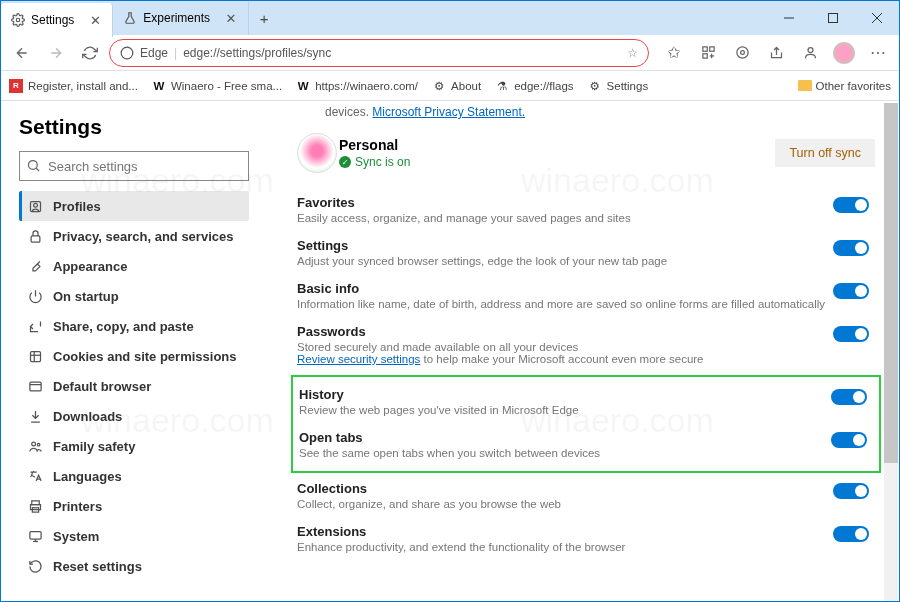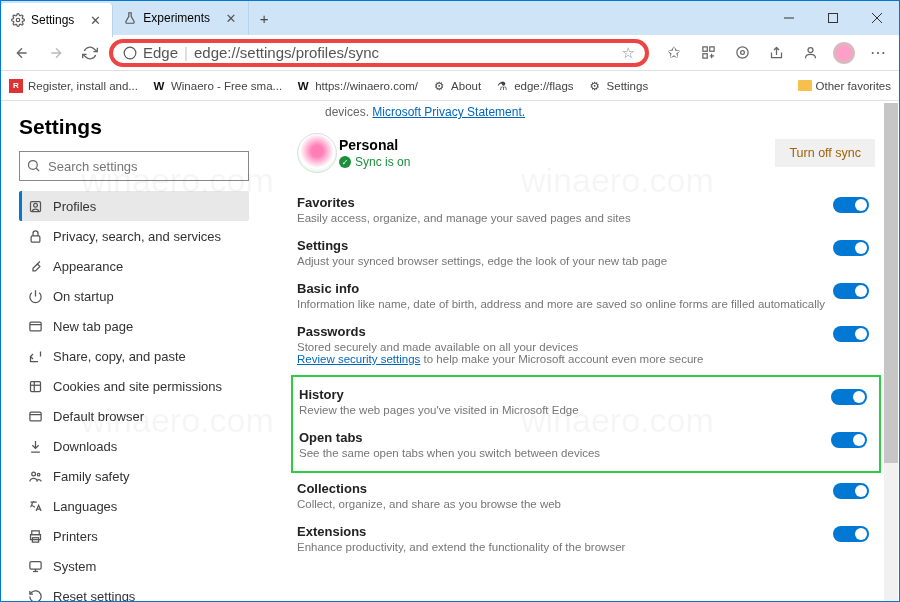--- a/index.html
+++ b/index.html
@@ -8,38 +8,38 @@
 .tab { height: 34px; display: flex; align-items: center; padding: 0 10px; font-size: 12px; gap: 6px; border-right: 1px solid #b8d4ec; }
 .tab.active { background: #fff; border-top-left-radius: 4px; border-top-right-radius: 4px; margin-top: 2px; }
 .tab-icon { width: 14px; height: 14px; display: flex; align-items: center; justify-content: center; color: #555; }
 .tab-close { width: 14px; height: 14px; display: flex; align-items: center; justify-content: center; color: #555; font-size: 13px; margin-left: 8px; }
 .newtab { width: 30px; display: flex; align-items: center; justify-content: center; color: #444; font-size: 15px; }
 .win-controls { margin-left: auto; display: flex; }
 .win-btn { width: 44px; height: 34px; display: flex; align-items: center; justify-content: center; color: #333; }
 .addrbar { height: 36px; display: flex; align-items: center; padding: 0 6px; gap: 4px; border-bottom: 1px solid #e0e0e0; background: #fff; }
 .nav-btn { width: 30px; height: 30px; display: flex; align-items: center; justify-content: center; color: #666; border-radius: 4px; }
 .nav-btn.disabled { color: #bbb; }
-.omnibox { flex: 1; height: 28px; border: 4px solid #ef4444; border-radius: 14px; display: flex; align-items: center; padding: 0 10px; font-size: 15px; color: #555; gap: 6px; }
+.omnibox { flex: 1; height: 28px; border: 1px solid #ef4444; border-radius: 14px; display: flex; align-items: center; padding: 0 10px; font-size: 12px; color: #555; gap: 6px; }
 .omnibox .sep { color: #ccc; }
 .omnibox-right { margin-left: auto; display: flex; gap: 8px; align-items: center; }
 .toolbar-icons { display: flex; gap: 4px; margin-left: 6px; }
 .avatar-circle { width: 22px; height: 22px; border-radius: 50%; background: radial-gradient(circle, #ff9ec6 40%, #9ee6b4); }
 .bookmarks { height: 30px; display: flex; align-items: center; padding: 0 8px; gap: 14px; border-bottom: 1px solid #e0e0e0; font-size: 11.5px; color: #444; }
 .bm-item { display: flex; align-items: center; gap: 5px; white-space: nowrap; }
 .bm-icon { width: 14px; height: 14px; display: inline-flex; align-items: center; justify-content: center; }
 .bm-right { margin-left: auto; display: flex; align-items: center; gap: 4px; }
 .folder-icon { width: 14px; height: 11px; background: #f5c04e; border-radius: 1px; }
 .content { display: flex; height: calc(602px - 34px - 36px - 30px); }
 .sidebar { width: 258px; padding: 14px 10px 10px 18px; }
 .sidebar h1 { font-size: 21px; font-weight: 600; margin-bottom: 12px; }
 .search-wrap { position: relative; margin-bottom: 10px; }
 .search-input { width: 100%; height: 30px; border: 1px solid #888; padding: 0 8px 0 28px; font-size: 13px; }
 .search-ico { position: absolute; left: 7px; top: 7px; color: #666; }
 .nav-list { list-style: none; }
-.nav-item { display: flex; align-items: center; gap: 10px; height: 30px; padding: 0 8px; font-size: 13px; color: #333; border-radius: 2px; }
+.nav-item { display: flex; align-items: center; gap: 10px; height: 30px; padding: 0 8px; font-size: 13px; color: #333; border-radius: 2px; font-weight: bold; }
 .nav-item.selected { background: #e8e8e8; border-left: 3px solid #0078d4; padding-left: 5px; }
 .nav-ico { width: 16px; height: 16px; display: flex; align-items: center; justify-content: center; color: #555; }
 .main { flex: 1; padding: 0 24px 4px 38px; overflow-y: auto; position: relative; }
 .top-text { font-size: 12px; color: #666; margin-top: 4px; margin-left: 28px; }
 .top-text a { color: #0067c0; text-decoration: underline; }
 .profile-row { display: flex; align-items: center; gap: 2px; margin: 14px 0 16px; }
 .profile-pic { width: 40px; height: 40px; border-radius: 50%; background: radial-gradient(circle at 50% 45%, #ff7eb6 20%, #fff 60%, #b4edc5); border: 1px solid #ddd; }
 .profile-name { font-weight: 600; font-size: 14px; }
 .sync-status { font-size: 12px; color: #1b8f3a; display: flex; align-items: center; gap: 4px; margin-top: 2px; }
 .check-circle { width: 12px; height: 12px; border-radius: 50%; background: #1b8f3a; color: #fff; font-size: 8px; display: flex; align-items: center; justify-content: center; }
@@ -241,29 +241,20 @@
           <span class="nav-ico">
             <svg width="15" height="15" viewBox="0 0 24 24" fill="none" stroke="currentColor" stroke-width="2">
               <path d="M18 6a9 9 0 1 1-12 0M12 2v10"></path>
             </svg>
           </span>
           <span>On startup</span>
         </li>
       <li class="nav-item">
           <span class="nav-ico">
             <svg width="15" height="15" viewBox="0 0 24 24" fill="none" stroke="currentColor" stroke-width="2">
-              <rect x="3" y="5" width="18" height="14" rx="2"></rect>
-              <line x1="3" y1="9" x2="21" y2="9"></line>
-            </svg>
-          </span>
-          <span>New tab page</span>
-        </li>
-      <li class="nav-item">
-          <span class="nav-ico">
-            <svg width="15" height="15" viewBox="0 0 24 24" fill="none" stroke="currentColor" stroke-width="2">
               <path d="M4 12v8h12M8 8l-4 4 4 4M20 4v8"></path>
             </svg>
           </span>
           <span>Share, copy, and paste</span>
         </li>
       <li class="nav-item">
           <span class="nav-ico">
             <svg width="15" height="15" viewBox="0 0 24 24" fill="none" stroke="currentColor" stroke-width="2">
               <rect x="4" y="4" width="16" height="16" rx="2"></rect>
               <line x1="4" y1="10" x2="20" y2="10"></line>

